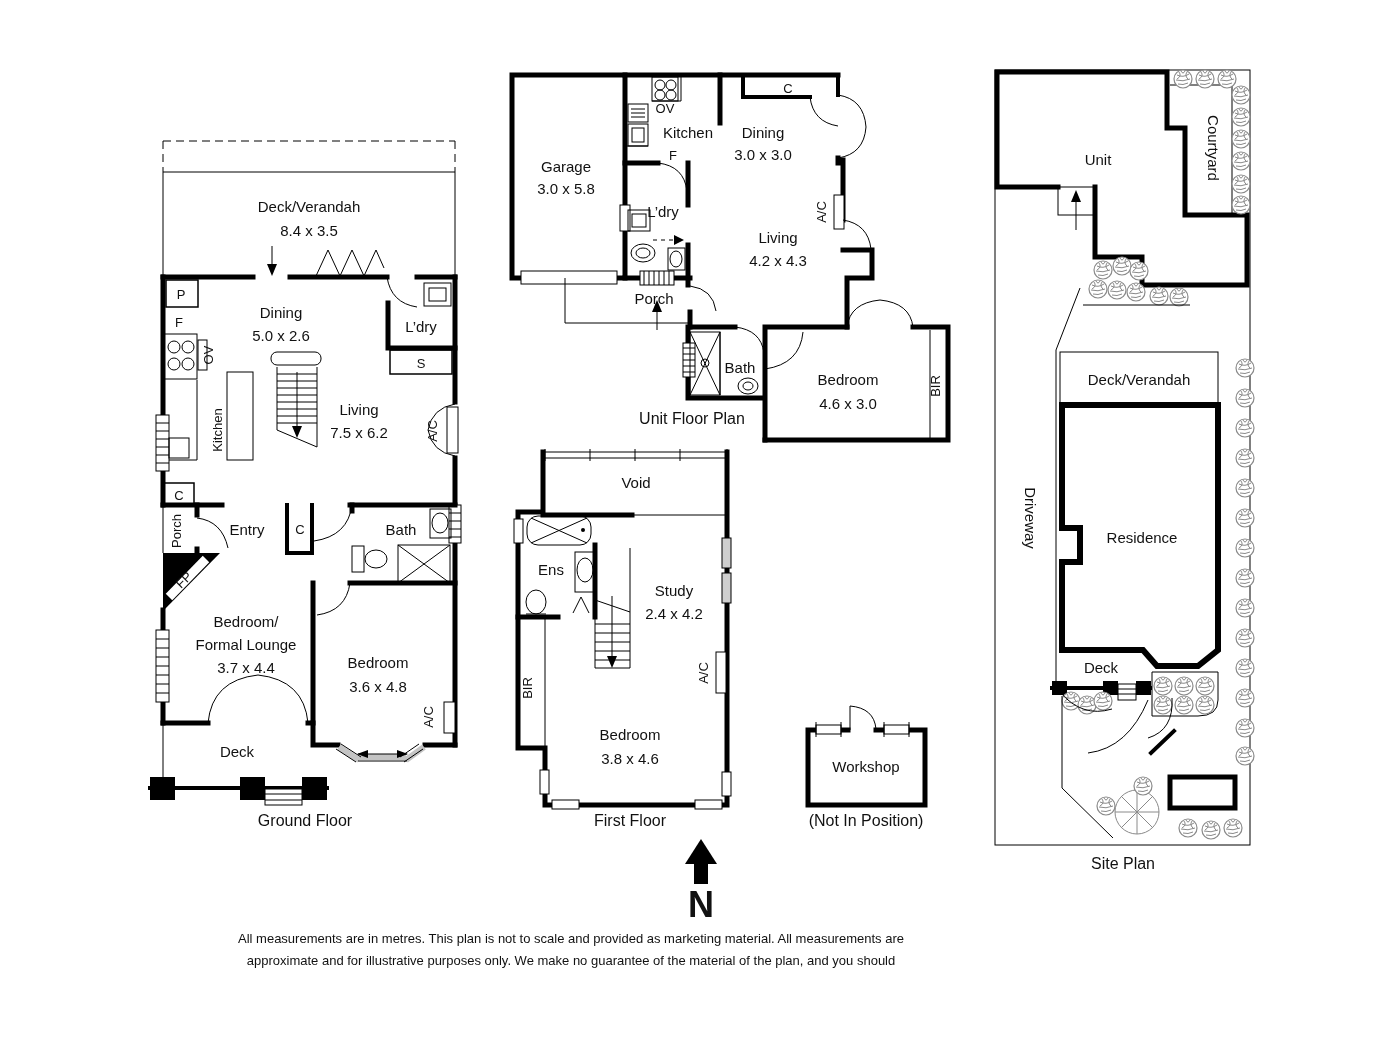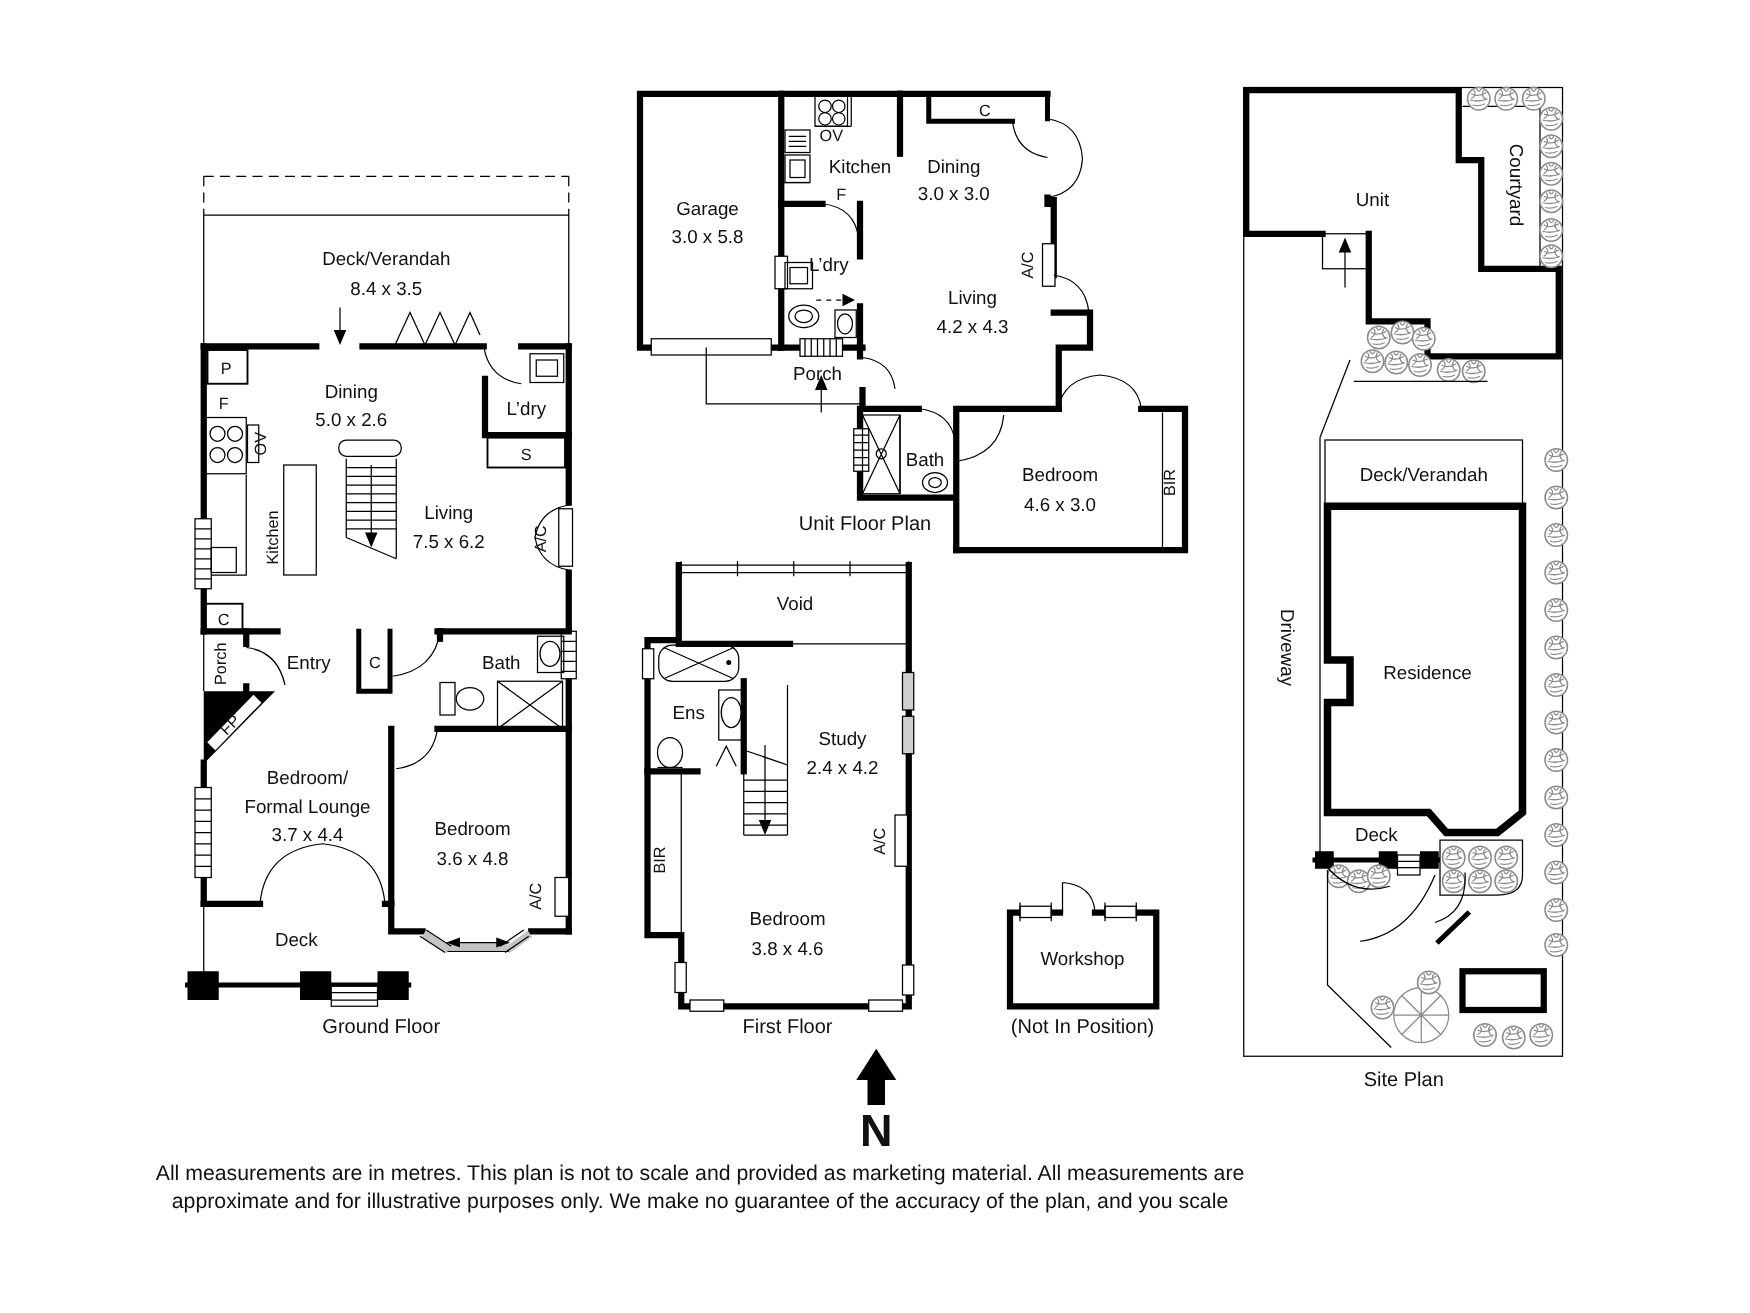--- a/index.html
+++ b/index.html
@@ -15,22 +15,22 @@
   .wht{fill:#fff;stroke:#000;stroke-width:1;}
   .win{fill:#cfcfcf;stroke:#000;stroke-width:1;}
   .gray{stroke:#c4c4c4;stroke-width:6;fill:none;}
   .blk{fill:#000;stroke:none;}
   .grn{stroke:#8a8a8a;stroke-width:1;fill:none;}
   text{font-family:"Liberation Sans","DejaVu Sans",sans-serif;fill:#111;}
   .lbl{font-size:15px;text-anchor:middle;}
   .sm{font-size:13px;text-anchor:middle;}
   .ttl{font-size:16px;text-anchor:middle;}
   .north{font-size:36px;font-weight:bold;text-anchor:middle;}
-  #disclaimer{position:absolute;left:0;top:928px;width:1120px;text-align:center;
-    font-family:"Liberation Sans","DejaVu Sans",sans-serif;font-size:17px;color:#111;line-height:22px;}
+  #disclaimer{position:absolute;left:11px;top:928px;width:1120px;text-align:center;
+    font-family:"Liberation Sans","DejaVu Sans",sans-serif;font-size:13px;color:#111;line-height:22px;}
 </style>
 </head>
 <body>
 
 <div id="plan-root">
 <svg width="1400" height="1050" viewBox="0 0 1400 1050">
   <defs>
     <g id="tree">
       <circle r="9" fill="#fff" stroke="#8a8a8a" stroke-width="1.2"></circle>
       <path d="M-6,-4 Q0,-1 6,-5 M-7,1 Q0,3 7,0 M-5,5 Q0,6.5 5,4 M-2,-8 Q0,-4 2,-8 M-4,-7 Q-1,-3 -6,0 M4,-7 Q1,-3 6,1" stroke="#8a8a8a" stroke-width="1" fill="none"></path>
@@ -423,15 +423,15 @@
 
   <g>
     <polygon class="blk" points="685,864 717,864 701,839"></polygon>
     <rect class="blk" x="694" y="864" width="14" height="20"></rect>
     <text class="north" x="701" y="917">N</text>
   </g>
 </svg>
 
 <div id="disclaimer">
   <div>All measurements are in metres. This plan is not to scale and provided as marketing material. All measurements are</div>
-  <div>approximate and for illustrative purposes only. We make no guarantee of the accuracy of the plan, and you scale</div>
+  <div>approximate and for illustrative purposes only. We make no guarantee of the material of the plan, and you should</div>
 </div>
 </div>
 
 </body></html>

